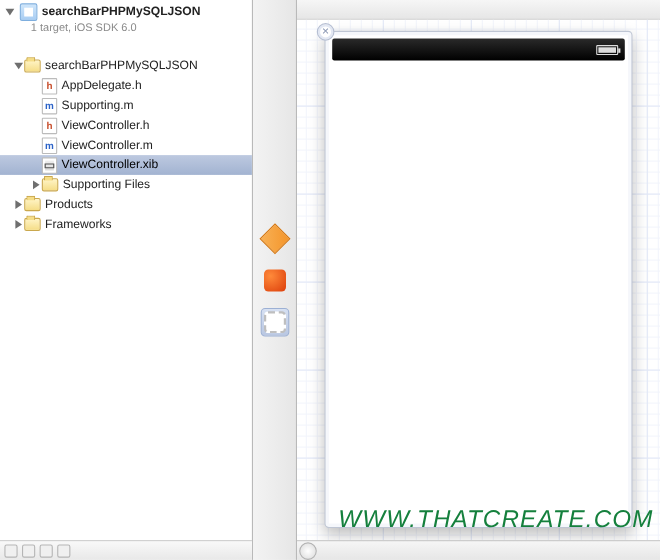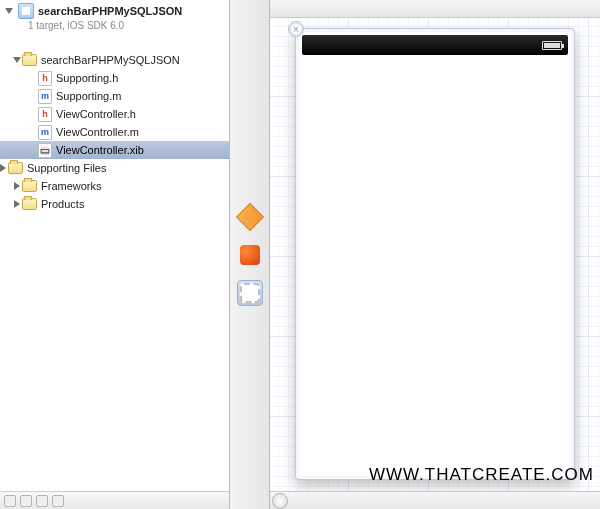--- a/index.html
+++ b/index.html
@@ -57,21 +57,21 @@
   .zoom-knob { width:16px; height:16px; margin-left:2px; border-radius:50%; background:radial-gradient(#fff,#d9d9d9); border:1px solid #b2b2b2; }
   
   
   .phone { position:absolute; left:25px; top:10px; width:280px; height:452px; background:#fff; border:1px solid #bfc6d4; box-shadow: 0 6px 14px rgba(0,0,0,0.25), inset 0 0 0 3px #f5f7fb; border-radius:4px; }
   .phone-close { position:absolute; left:-8px; top:-8px; width:16px; height:16px; border-radius:50%; background:#fff; border:1px solid #b5bed2; box-shadow:inset 0 0 0 2px #e3e8f3; display:flex; align-items:center; justify-content:center; color:#8a97b3; font-size:10px;}
   .statusbar { margin:6px 6px 0 6px; height:20px; background:linear-gradient(#2a2a2a,#000); border-radius:2px; display:flex; align-items:center; justify-content:flex-end; padding:0 6px; }
   .battery { width:20px; height:9px; border:1px solid #ddd; border-radius:1px; position:relative; }
   .battery::after { content:""; position:absolute; right:-3px; top:2px; width:2px; height:4px; background:#ddd; }
   .battery .fill { position:absolute; inset:1px; background:#ddd; }
   
-  .watermark { position:absolute; right:6px; bottom:24px; color:#000000; font-size:17px; letter-spacing:1px; pointer-events:none; }
+  .watermark { position:absolute; right:6px; bottom:24px; color:#15803d; font-size:22px; letter-spacing:1px; pointer-events:none;font-style:italic; }
 </style>
 </head>
 <body>
 
 <div class="app">
 
   <div class="navigator">
     <div class="proj-header">
       <span class="disc"></span>
       <span class="proj-icon"></span>
@@ -83,21 +83,21 @@
 
       <div class="row" style="padding-left:14px">
         <span class="disc open"></span>
         <span class="folder-icon"></span>
         <span class="label">searchBarPHPMySQLJSON</span>
       </div>
 
       <div class="row" style="padding-left:30px">
         <span class="disc none"></span>
         <span class="file-icon h">h</span>
-        <span class="label">Supporting.h</span>
+        <span class="label">AppDelegate.h</span>
       </div>
       <div class="row" style="padding-left:30px">
         <span class="disc none"></span>
         <span class="file-icon m">m</span>
         <span class="label">Supporting.m</span>
       </div>
       <div class="row" style="padding-left:30px">
         <span class="disc none"></span>
         <span class="file-icon h">h</span>
         <span class="label">ViewController.h</span>
@@ -107,35 +107,35 @@
         <span class="file-icon m">m</span>
         <span class="label">ViewController.m</span>
       </div>
       <div class="row selected" style="padding-left:30px">
         <span class="disc none"></span>
         <span class="file-icon xib">
             <span>▭</span>
           </span>
         <span class="label">ViewController.xib</span>
       </div>
-      <div class="row" style="">
+      <div class="row" style="padding-left:30px">
         <span class="disc"></span>
         <span class="folder-icon"></span>
         <span class="label">Supporting Files</span>
       </div>
 
       <div class="row" style="padding-left:14px">
         <span class="disc"></span>
         <span class="folder-icon"></span>
-        <span class="label">Frameworks</span>
+        <span class="label">Products</span>
       </div>
       <div class="row" style="padding-left:14px">
         <span class="disc"></span>
         <span class="folder-icon"></span>
-        <span class="label">Products</span>
+        <span class="label">Frameworks</span>
       </div>
     </div>
 
     <div class="nav-footer">
       <span class="ficon"></span>
       <span class="ficon"></span>
       <span class="ficon"></span>
       <span class="ficon"></span>
     </div>
   </div>

